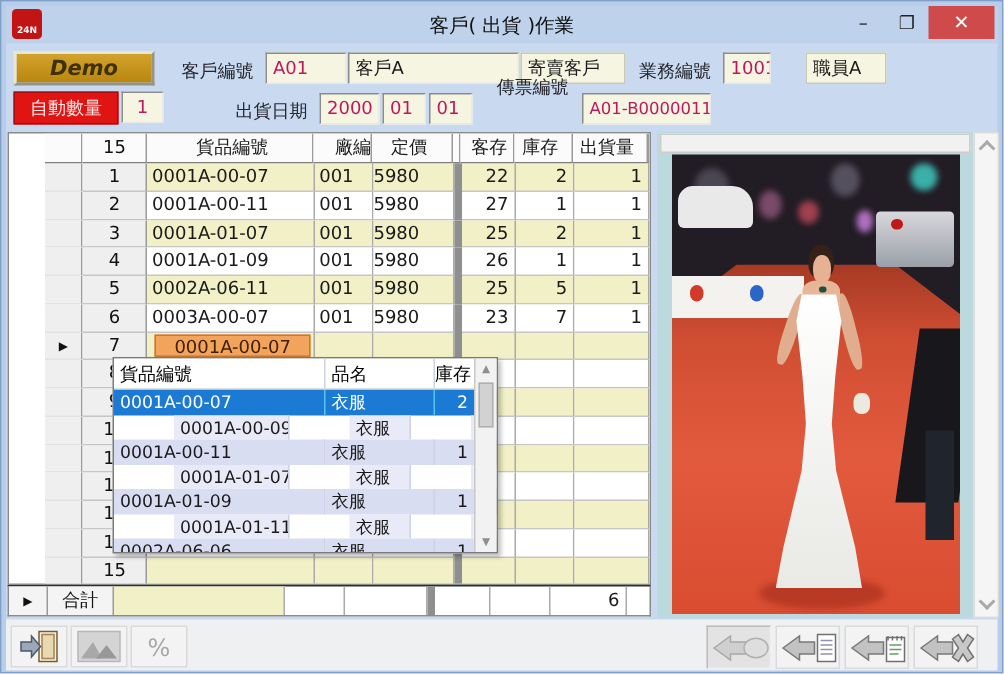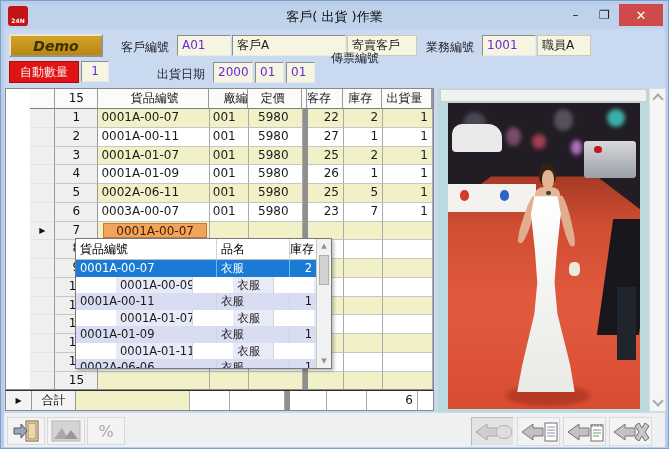--- a/index.html
+++ b/index.html
@@ -18,21 +18,21 @@
   .winbtns{ position:absolute; right:2px; top:0; display:flex; }
   .winbtn{ width:29px; height:22px; display:flex; align-items:center; justify-content:center;
            font-size:12px; color:#222; }
   .winbtn.close{ width:44px; background:#cf4a4a; color:#fff; font-size:13px; }
 
   
   .lbl{ position:absolute; font-size:12px; color:#26262e; white-space:nowrap; }
   .fld{ position:absolute; height:21px; background:#f6f5e2; border:1px solid;
         border-color:#8b8b8b #e9e9e9 #e9e9e9 #8b8b8b; font-size:12px; line-height:19px;
         padding:0 4px; white-space:nowrap; overflow:hidden; }
-  .fld.gray{ color:#6d28d9; }
+  .fld.gray{ color:#be185d; }
   .fld.flat{ border-color:#c9c9b4; }
   .demo-btn{ position:absolute; left:8px; top:33px; width:94px; height:23px;
              background:linear-gradient(180deg,#d2a32b,#b9860f); border:2px outset #eae6d2;
              color:#3e3000; font-style:italic; font-weight:bold; font-size:14px;
              display:flex; align-items:center; justify-content:center; }
   .autoqty-btn{ position:absolute; left:8px; top:60px; width:70px; height:22px; background:#e11414;
                 border:1px solid #a80c0c; color:#ffeaea; font-size:12px;
                 display:flex; align-items:center; justify-content:center; }
 
   
@@ -42,21 +42,21 @@
   .g-row.hdr{ height:20px; }
   .g-cell{ height:100%; border-right:1px solid #aaa; border-bottom:1px solid #c6c6c6;
            overflow:hidden; white-space:nowrap; font-size:12px; line-height:17px; }
   .hdr .g-cell{ background:#fbfbfb; border-bottom:1px solid #7e7e7e; border-right:1px solid #9a9a9a;
                 text-align:center; line-height:19px; }
   .c-mark{ width:26px; background:#efefef; border-right:1px solid #9a9a9a; border-bottom:1px solid #e3e3e3;
            text-align:center; font-size:8px; line-height:18px; color:#111; }
   .c-num{ width:44px; background:#efefef; border-right:1px solid #9a9a9a; text-align:center; color:#111; }
   .c-code{ width:114px; padding-left:3px; }
   .c-fac{ width:40px; padding-left:3px; }
-  .c-price{ width:55px; text-align:center; padding-right:4px; }
+  .c-price{ width:55px; text-align:left; padding-right:4px; }
   .c-div{ width:5px; background:#8f8f8f; border:none; }
   .c-cust{ width:37px; text-align:right; padding-right:4px; }
   .c-stock{ width:40px; text-align:right; padding-right:4px; }
   .c-ship{ width:51px; text-align:right; padding-right:4px; }
   .c-extra{ flex:1; border-right:none; }
   .row-y .dc{ background:#f1f0c6; }
   .row-w .dc{ background:#ffffff; }
   .edit-box{ margin:1px 2px; height:15px; background:#f2a45c; border:1px solid #c87830;
              text-align:center; line-height:14px; color:#402000; font-size:12px; }
 
@@ -152,40 +152,41 @@
       <div class="winbtn close">✕</div>
     </div>
   </div>
 
   <div class="demo-btn">Demo</div>
   <div class="lbl" style="left:120px; top:38px;">客戶編號</div>
   <div class="fld gray" style="left:176px; top:34px; width:54px;">A01</div>
   <div class="fld flat" style="left:346px; top:34px; width:70px;">寄賣客戶</div>
   <div class="fld" style="left:231px; top:34px; width:114px;">客戶A</div>
   <div class="lbl" style="left:425px; top:38px;">業務編號</div>
-  <div class="fld gray" style="left:481px; top:34px; width:54px;">1001</div>
+  <div class="fld gray" style="left:481px; top:34px; width:32px;">1001</div>
   <div class="fld flat" style="left:536px; top:34px; width:54px;">職員A</div>
 
   <div class="autoqty-btn">自動數量</div>
   <div class="fld gray" style="left:80px; top:60px; width:28px; text-align:center;">1</div>
   <div class="lbl" style="left:156px; top:65px;">出貨日期</div>
   <div class="fld gray" style="left:212px; top:61px; width:40px;">2000</div>
   <div class="fld gray" style="left:254px; top:61px; width:29px;">01</div>
   <div class="fld gray" style="left:285px; top:61px; width:29px;">01</div>
   <div class="lbl" style="left:330px; top:49px;">傳票編號</div>
+  <div class="fld gray" style="left:387px; top:61px; width:86px; font-size:11px;">A01-B0000011</div>
 
   <div class="grid">
     <div class="g-row hdr">
       <div class="g-cell c-mark"></div>
       <div class="g-cell c-num">15</div>
       <div class="g-cell c-code" style="text-align:center;">貨品編號</div>
       <div class="g-cell c-fac" style="text-align:right;">廠編</div>
       <div class="g-cell c-price" style="text-align:center;">定價</div>
       <div class="g-cell c-div"></div>
-      <div class="g-cell c-cust" style="text-align:left;">客存</div>
+      <div class="g-cell c-cust" style="text-align:right;">客存</div>
       <div class="g-cell c-stock" style="text-align:center;">庫存</div>
       <div class="g-cell c-ship" style="text-align:center;">出貨量</div>
       <div class="g-cell c-extra"></div>
     </div>
     <div id="grid-body">
         <div class="g-row row-y">
           <div class="g-cell c-mark"></div>
           <div class="g-cell c-num">1</div>
           <div class="g-cell c-code dc">0001A-00-07</div>
           <div class="g-cell c-fac dc">001</div>

